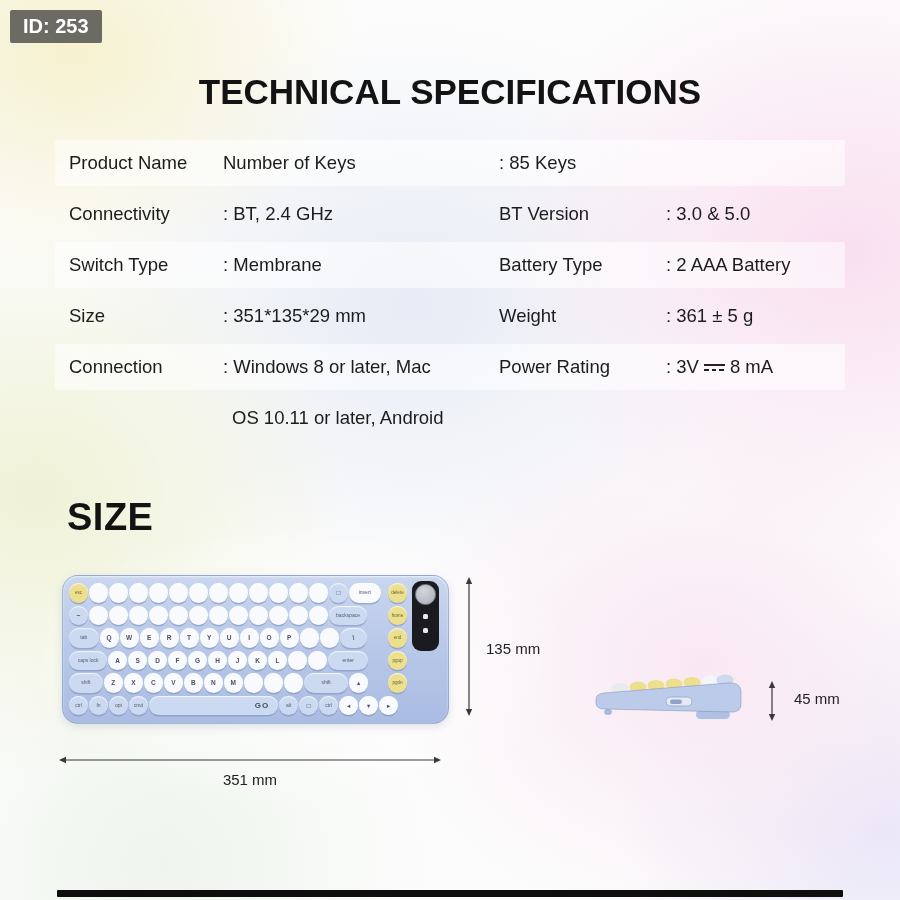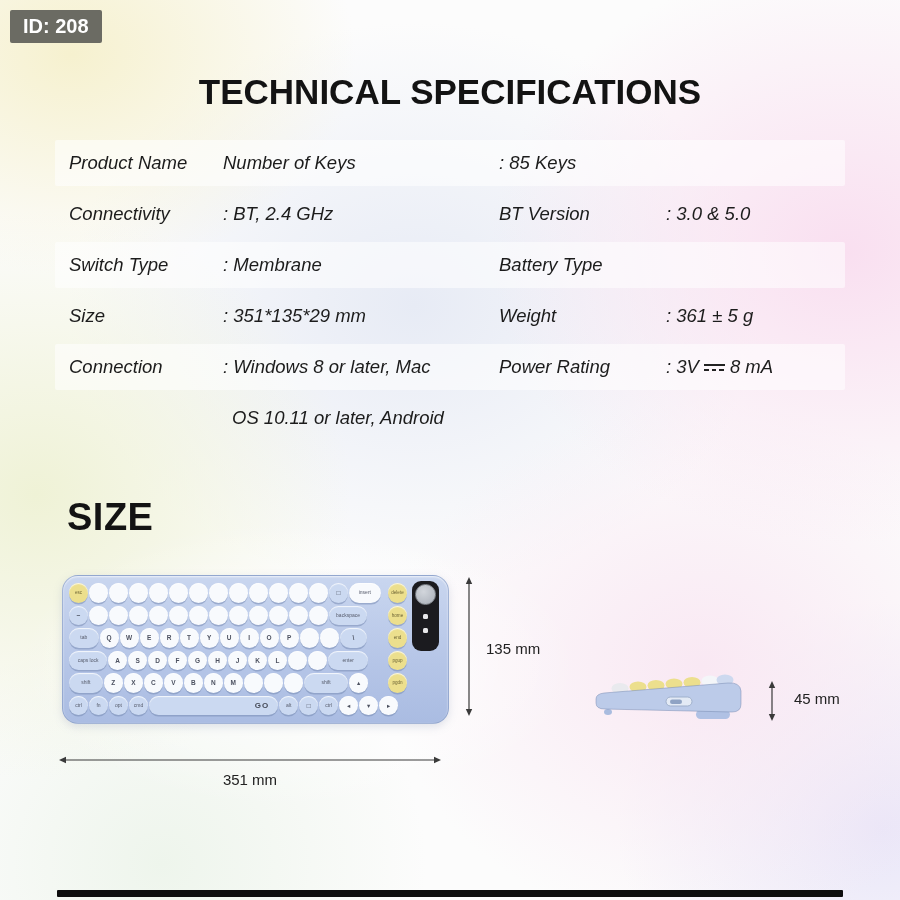--- a/index.html
+++ b/index.html
@@ -21,21 +21,21 @@
   
   .id-badge{position:absolute;left:10px;top:10px;height:33px;line-height:33px;
     padding:0 13px;background:var(--badge-bg,#6b6b63);color:#fff;font-weight:700;
     font-size:20px;border-radius:2px;}
   
   .title{position:absolute;left:0;top:72px;width:100%;text-align:center;
     font-size:35px;font-weight:700;letter-spacing:0;color:#131313;}
   
   .spec-table{position:absolute;left:55px;top:140px;width:790px;}
   .spec-row{display:grid;grid-template-columns:154px 276px 167px 1fr;align-items:center;
-    height:46px;margin-bottom:5px;padding-left:14px;font-size:18.5px;font-style:italic;}
+    height:46px;margin-bottom:5px;padding-left:14px;font-size:18.5px;}
   .spec-row.stripe{background:rgba(255,255,255,0.55);border-radius:2px;}
   .spec-row .val{display:flex;align-items:center;white-space:nowrap;}
   .cont .val{padding-left:9px;}
   .dc{display:inline-block;position:relative;width:21px;height:13px;margin:0 5px;}
   .dc::before{content:"";position:absolute;left:0;top:3px;width:100%;height:2.2px;background:#222;}
   .dc::after{content:"";position:absolute;left:0;top:8.2px;width:100%;height:2.2px;
     background:repeating-linear-gradient(90deg,#222 0 4.5px,transparent 4.5px 7.5px);}
   
   .size-heading{position:absolute;left:67px;top:496px;font-size:38px;font-weight:700;
     letter-spacing:.5px;color:#131313;}
@@ -70,40 +70,41 @@
   .d-label{left:794px;top:690px;}
   .footer-bar{position:absolute;left:57px;top:890px;width:786px;height:7px;
     background:var(--footer,#0e0e0e);border-radius:1px;}
 </style>
 </head>
 <body>
 
 <div class="page">
   <div class="glow"></div>
 
-  <div class="id-badge">ID: 208</div>
+  <div class="id-badge">ID: 253</div>
 
   <div class="title">TECHNICAL SPECIFICATIONS</div>
 
   <div class="spec-table">
     <div class="spec-row stripe">
       <div class="lbl">Product Name</div>
       <div class="lbl">Number of Keys</div>
       <div class="val">: 85 Keys</div>
     </div>
     <div class="spec-row">
       <div class="lbl">Connectivity</div>
       <div class="val">: BT, 2.4 GHz</div>
       <div class="lbl">BT Version</div>
       <div class="val">: 3.0 &amp; 5.0</div>
     </div>
     <div class="spec-row stripe">
       <div class="lbl">Switch Type</div>
       <div class="val">: Membrane</div>
       <div class="lbl">Battery Type</div>
+      <div class="val">: 2 AAA Battery</div>
     </div>
     <div class="spec-row">
       <div class="lbl">Size</div>
       <div class="val">: 351*135*29 mm</div>
       <div class="lbl">Weight</div>
       <div class="val">: 361 ± 5 g</div>
     </div>
     <div class="spec-row stripe">
       <div class="lbl">Connection</div>
       <div class="val">: Windows 8 or later, Mac</div>

